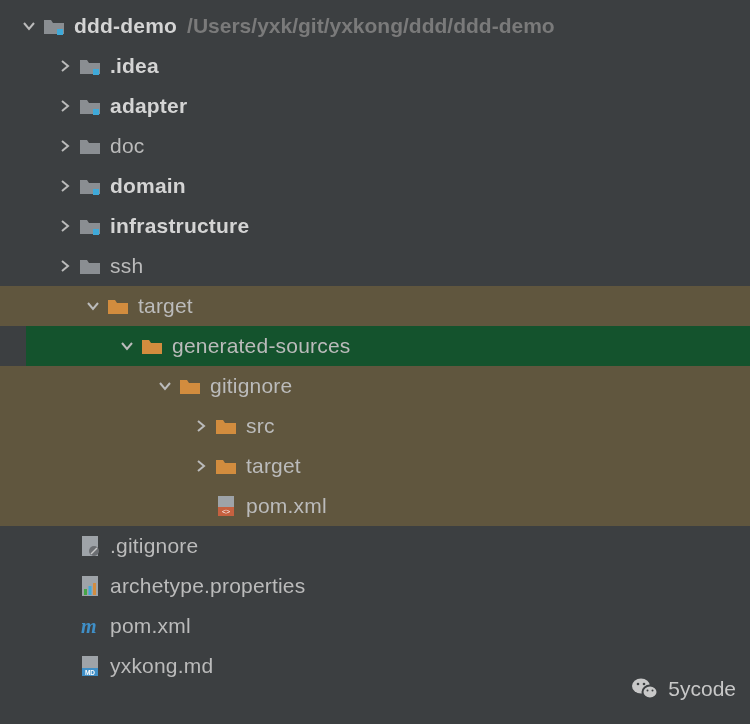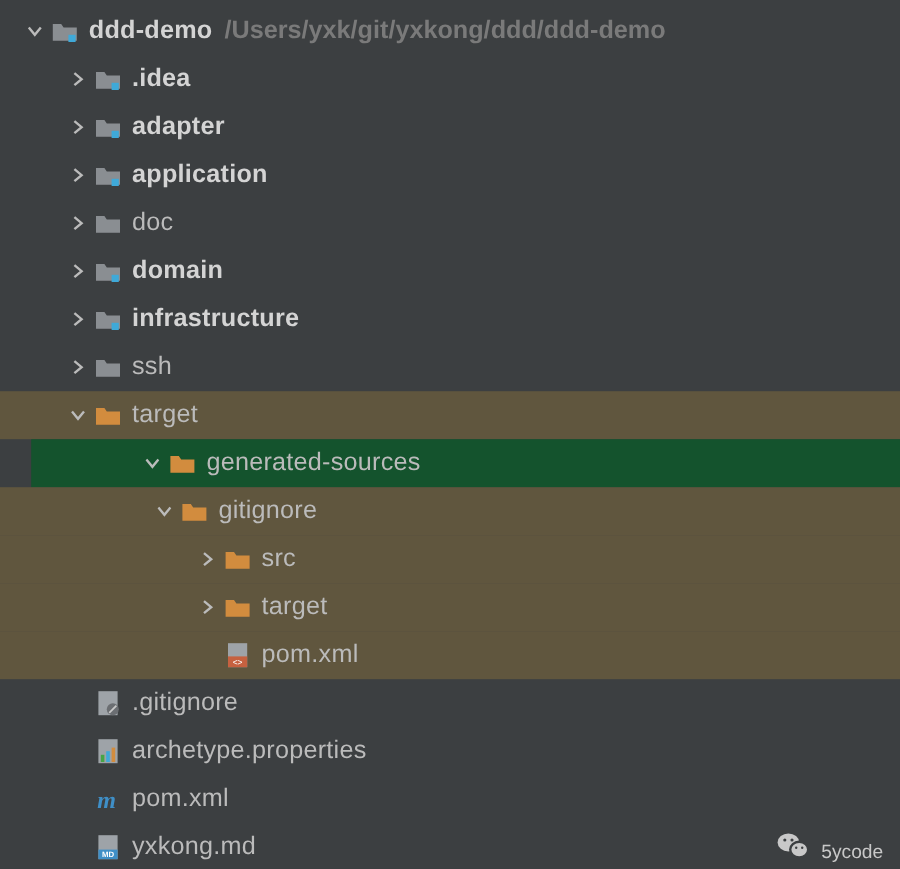--- a/index.html
+++ b/index.html
@@ -16,20 +16,21 @@
     .tree { padding-top: 6px; }
     .row {
       display: flex;
       align-items: center;
       height: 40px;
       white-space: nowrap;
     }
     .row.highlighted {
       background: #6b5e3a;
       background: rgba(140, 115, 60, 0.45);
+      padding-left: 28px;
     }
     .row.selected {
       background: #14532d;
       margin-left: 26px;
     }
     .indent { display: inline-block; height: 1px; }
     .arrow {
       width: 22px;
       height: 22px;
       display: inline-flex;
@@ -57,27 +58,27 @@
     .label.bold { font-weight: 700; color: #d4d4d4; }
     .label.normal { font-weight: 400; color: #bbbbbb; }
     .path {
       font-size: 21px;
       font-weight: 700;
       color: #7a7a7a;
       margin-left: 10px;
     }
     .badge {
       position: absolute;
-      bottom: 4px;
+      bottom: 20px;
       right: 14px;
       display: flex;
-      align-items: flex-end;
+      align-items: center;
       gap: 8px;
       color: #c8c8c8;
-      font-size: 16px;
+      font-size: 21px;
     }
     .badge-icon {
       width: 30px;
       height: 30px;
       display: flex;
       align-items: center;
       justify-content: center;
     }
   </style>
 </head>
@@ -134,35 +135,20 @@
       <div class="row">
         <span class="indent" style="width: 54px;"></span>
         <span class="arrow">
           <svg width="12" height="12" viewBox="0 0 12 12">
             <path d="M3 1 L9 6 L3 11" fill="none" stroke="#bbbbbb" stroke-width="2"></path>
           </svg>
         </span>
         <span class="icon">
           <svg width="22" height="18" viewBox="0 0 22 18">
             <path d="M1 3 L8 3 L10 6 L21 6 L21 17 L1 17 Z" fill="#8a8e92"></path>
-            <rect x="14" y="12" width="6" height="6" fill="#3fa9d8"></rect>
-          </svg>
-        </span>
-        <span class="label bold">application</span>
-      </div>
-      <div class="row">
-        <span class="indent" style="width: 54px;"></span>
-        <span class="arrow">
-          <svg width="12" height="12" viewBox="0 0 12 12">
-            <path d="M3 1 L9 6 L3 11" fill="none" stroke="#bbbbbb" stroke-width="2"></path>
-          </svg>
-        </span>
-        <span class="icon">
-          <svg width="22" height="18" viewBox="0 0 22 18">
-            <path d="M1 3 L8 3 L10 6 L21 6 L21 17 L1 17 Z" fill="#8a8e92"></path>
           </svg>
         </span>
         <span class="label normal">doc</span>
       </div>
       <div class="row">
         <span class="indent" style="width: 54px;"></span>
         <span class="arrow">
           <svg width="12" height="12" viewBox="0 0 12 12">
             <path d="M3 1 L9 6 L3 11" fill="none" stroke="#bbbbbb" stroke-width="2"></path>
           </svg>

